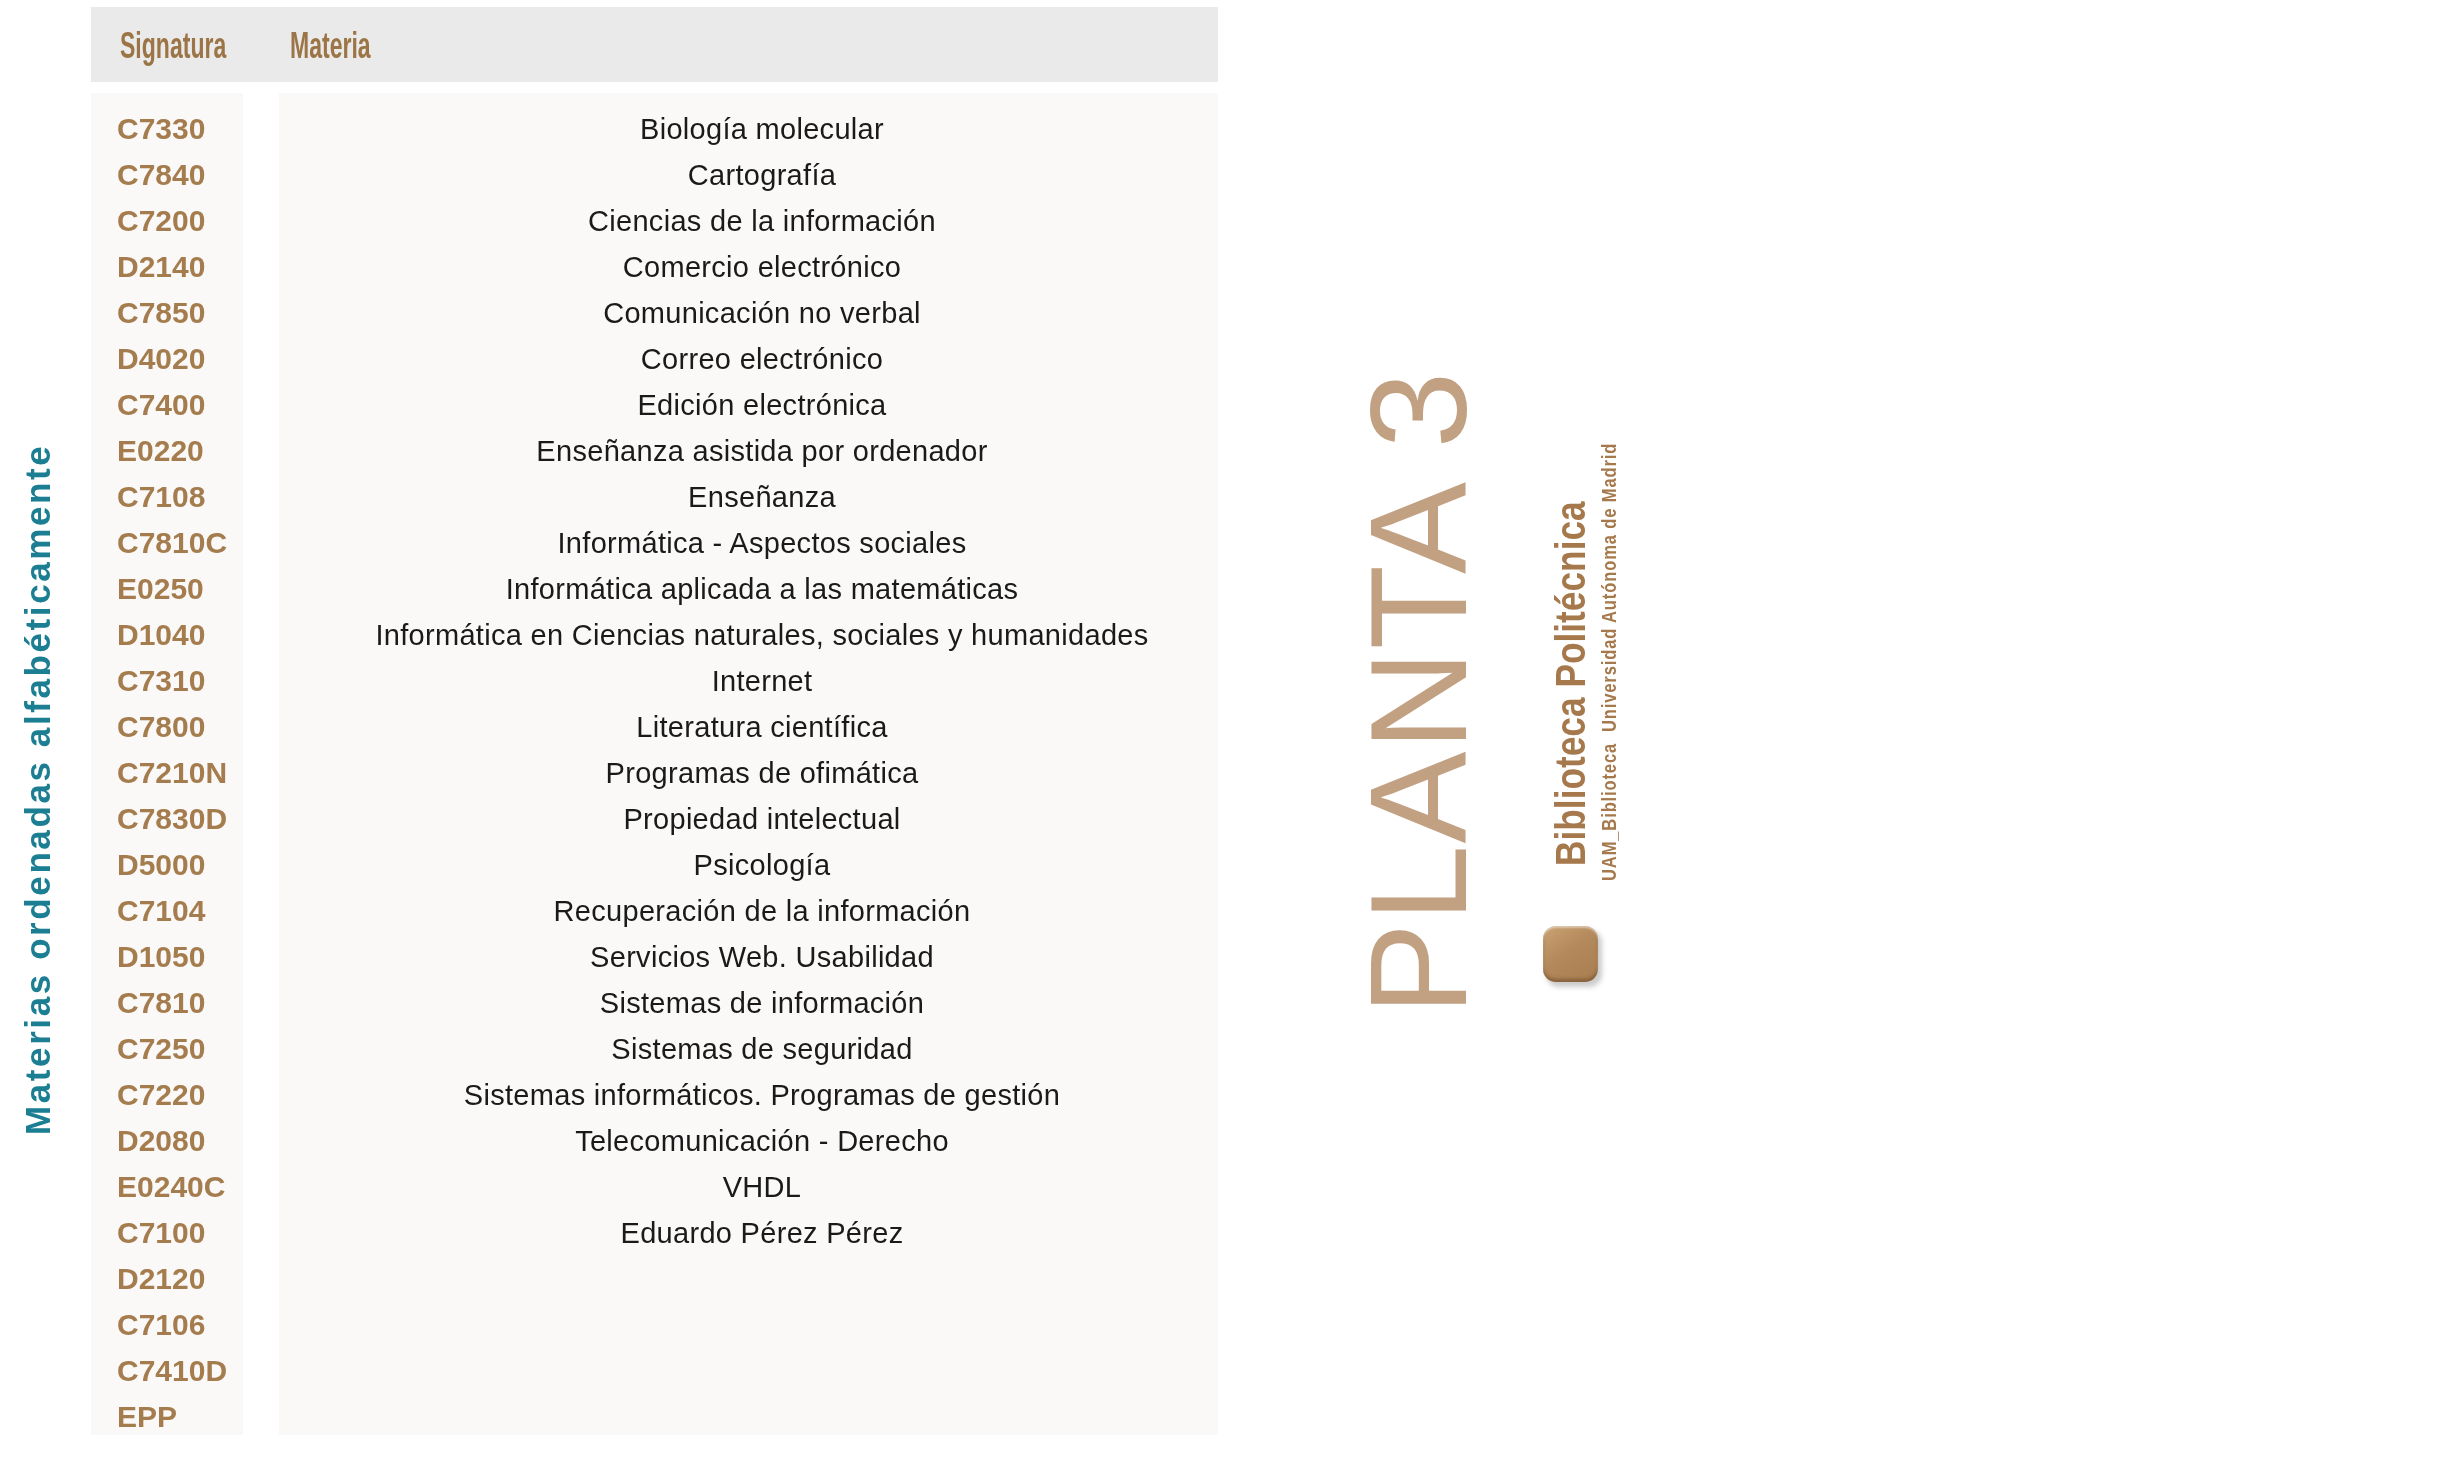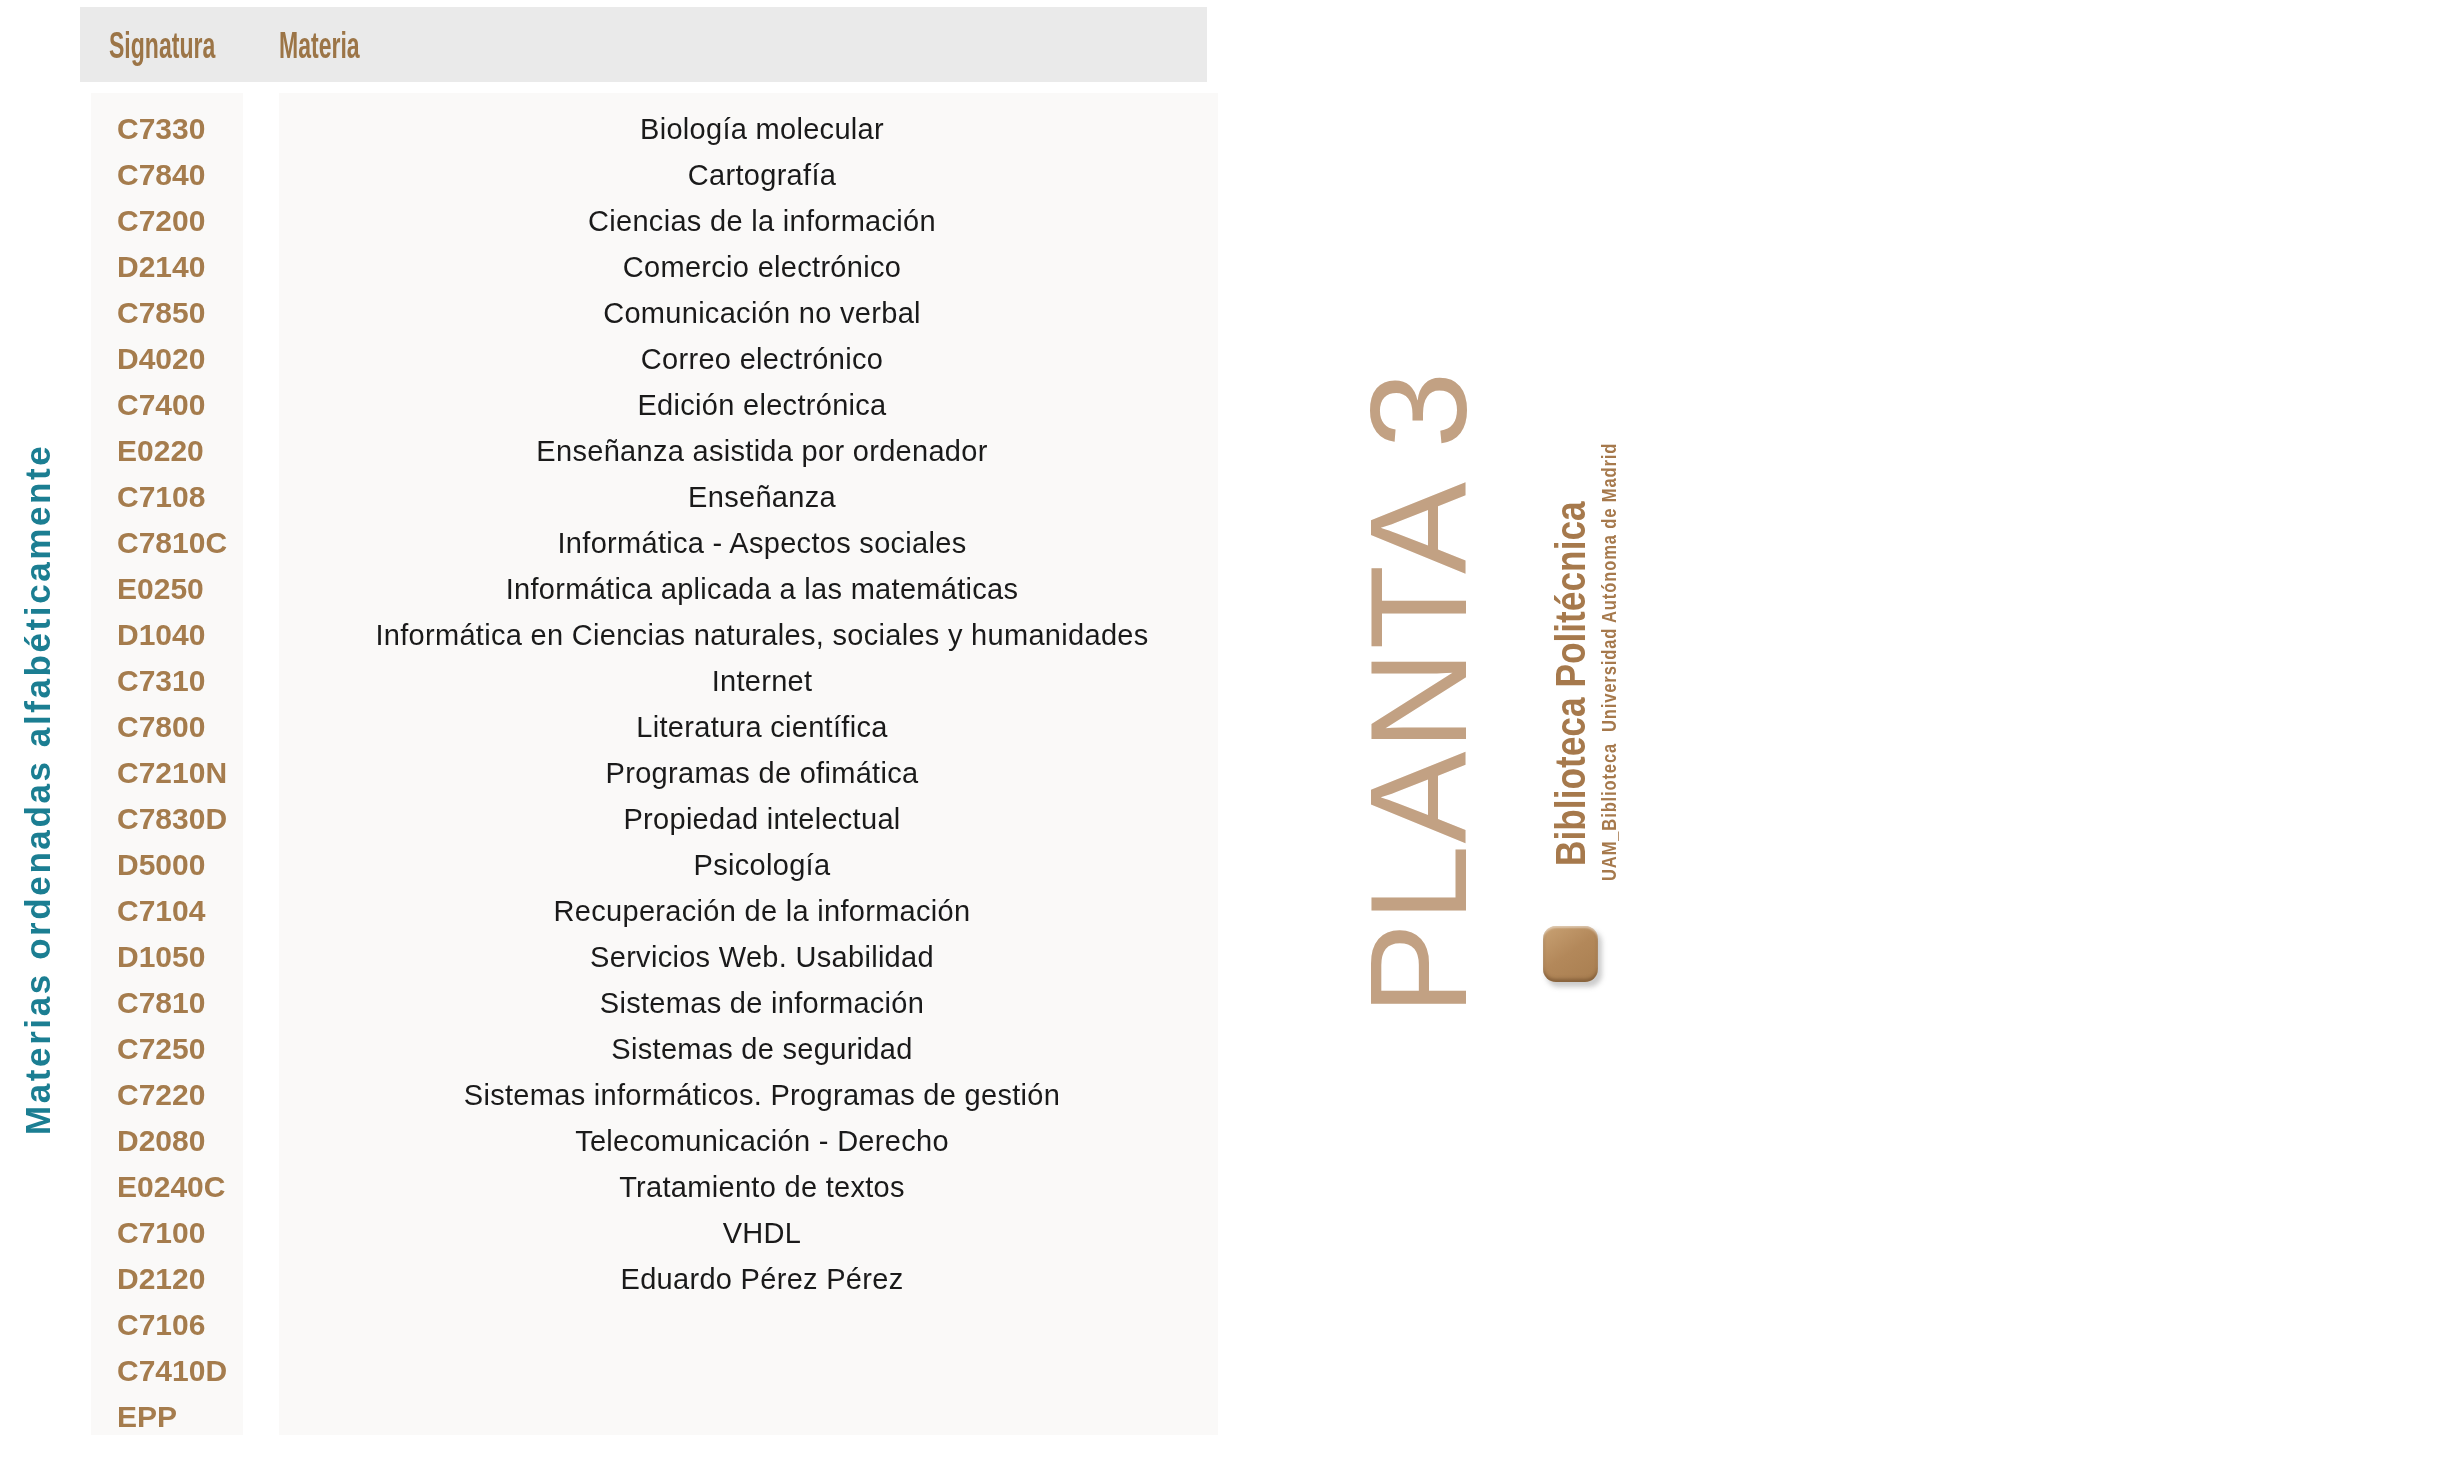--- a/index.html
+++ b/index.html
@@ -14,21 +14,21 @@
   #page {
     position: relative;
     width: 2462px;
     height: 1477px;
     background: #ffffff;
   }
 
   
   .header-bar {
     position: absolute;
-    left: 80px; top: 7.2px;
+    left: 91px; top: 7.2px;
     width: 1127px; height: 75px;
     background: var(--header_bg);
   }
   .header-label {
     position: absolute;
     top: 0; height: 77px;
     line-height: 77px;
     font-size: 36px;
     font-weight: 700;
     color: var(--header_text);
@@ -194,21 +194,20 @@
         <div class="mat-cell">Literatura científica</div>
         <div class="mat-cell">Programas de ofimática</div>
         <div class="mat-cell">Propiedad intelectual</div>
         <div class="mat-cell">Psicología</div>
         <div class="mat-cell">Recuperación de la información</div>
         <div class="mat-cell">Servicios Web. Usabilidad</div>
         <div class="mat-cell">Sistemas de información</div>
         <div class="mat-cell">Sistemas de seguridad</div>
         <div class="mat-cell">Sistemas informáticos. Programas de gestión</div>
         <div class="mat-cell">Telecomunicación - Derecho</div>
-        <div class="mat-cell">Tratamiento de textos</div>
         <div class="mat-cell">VHDL</div>
         <div class="mat-cell">Eduardo Pérez Pérez</div>
       </div>
   </div>
 
   <div id="floor-label" class="rot">PLANTA 3</div>
 
   <div id="library-name" class="rot">Biblioteca Politécnica</div>
 
   <div id="library-subtitle" class="rot">UAM_Biblioteca  Universidad Autónoma de Madrid</div>

